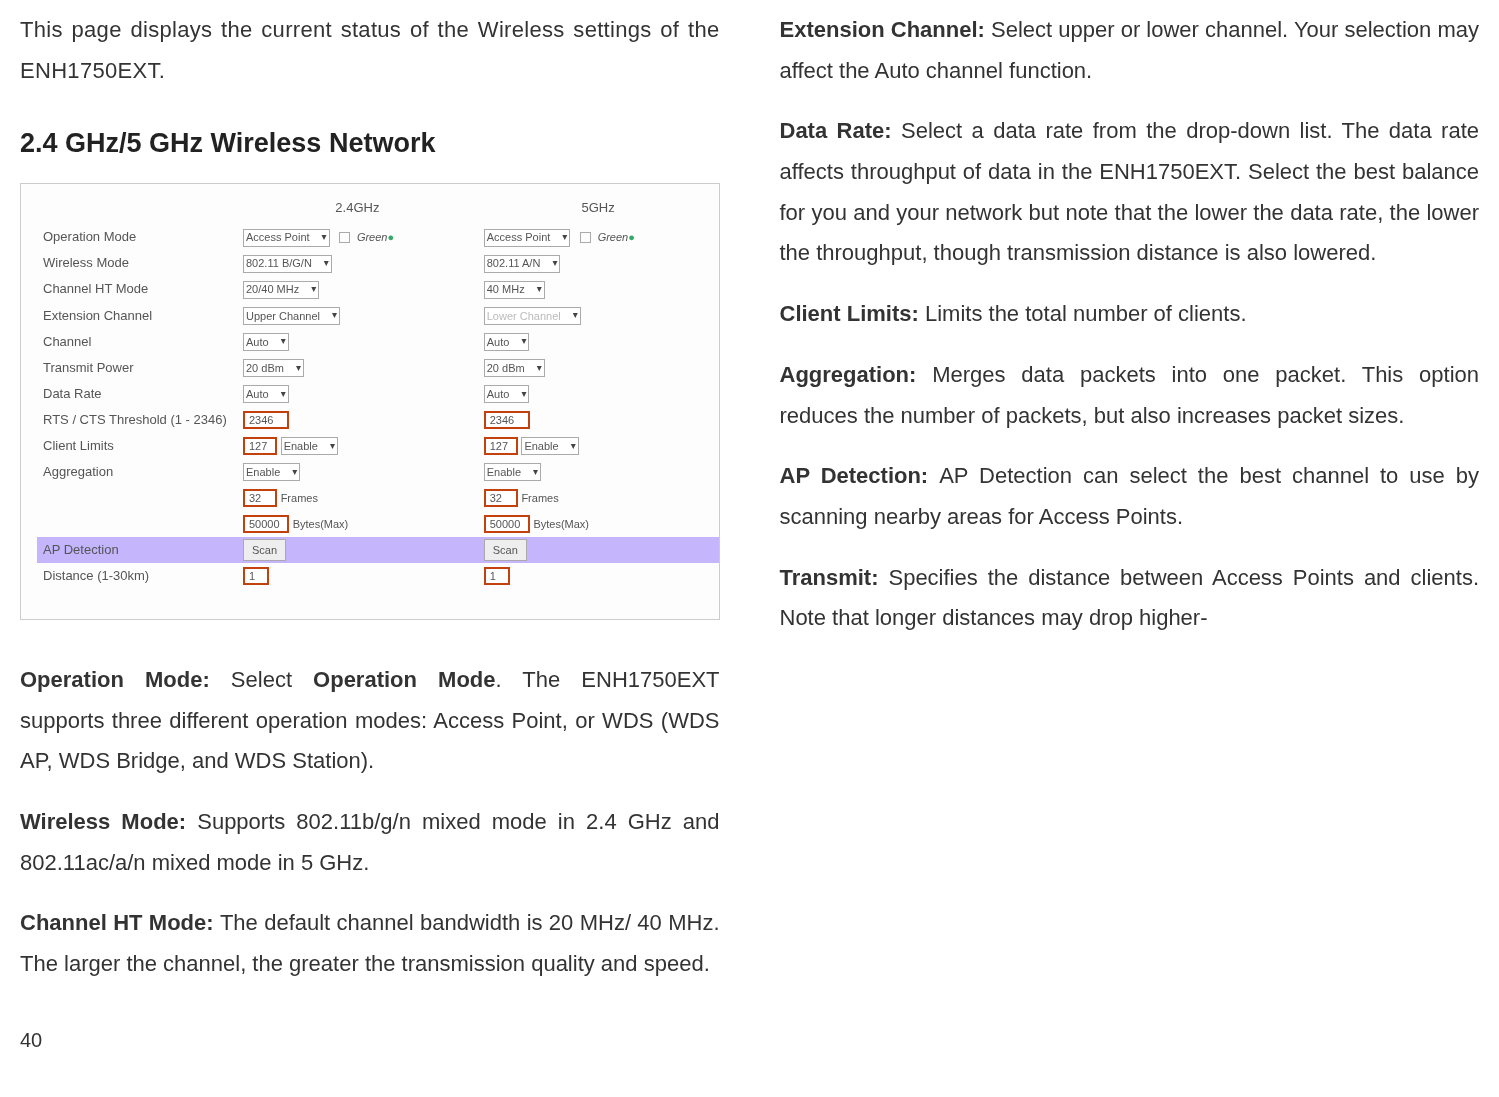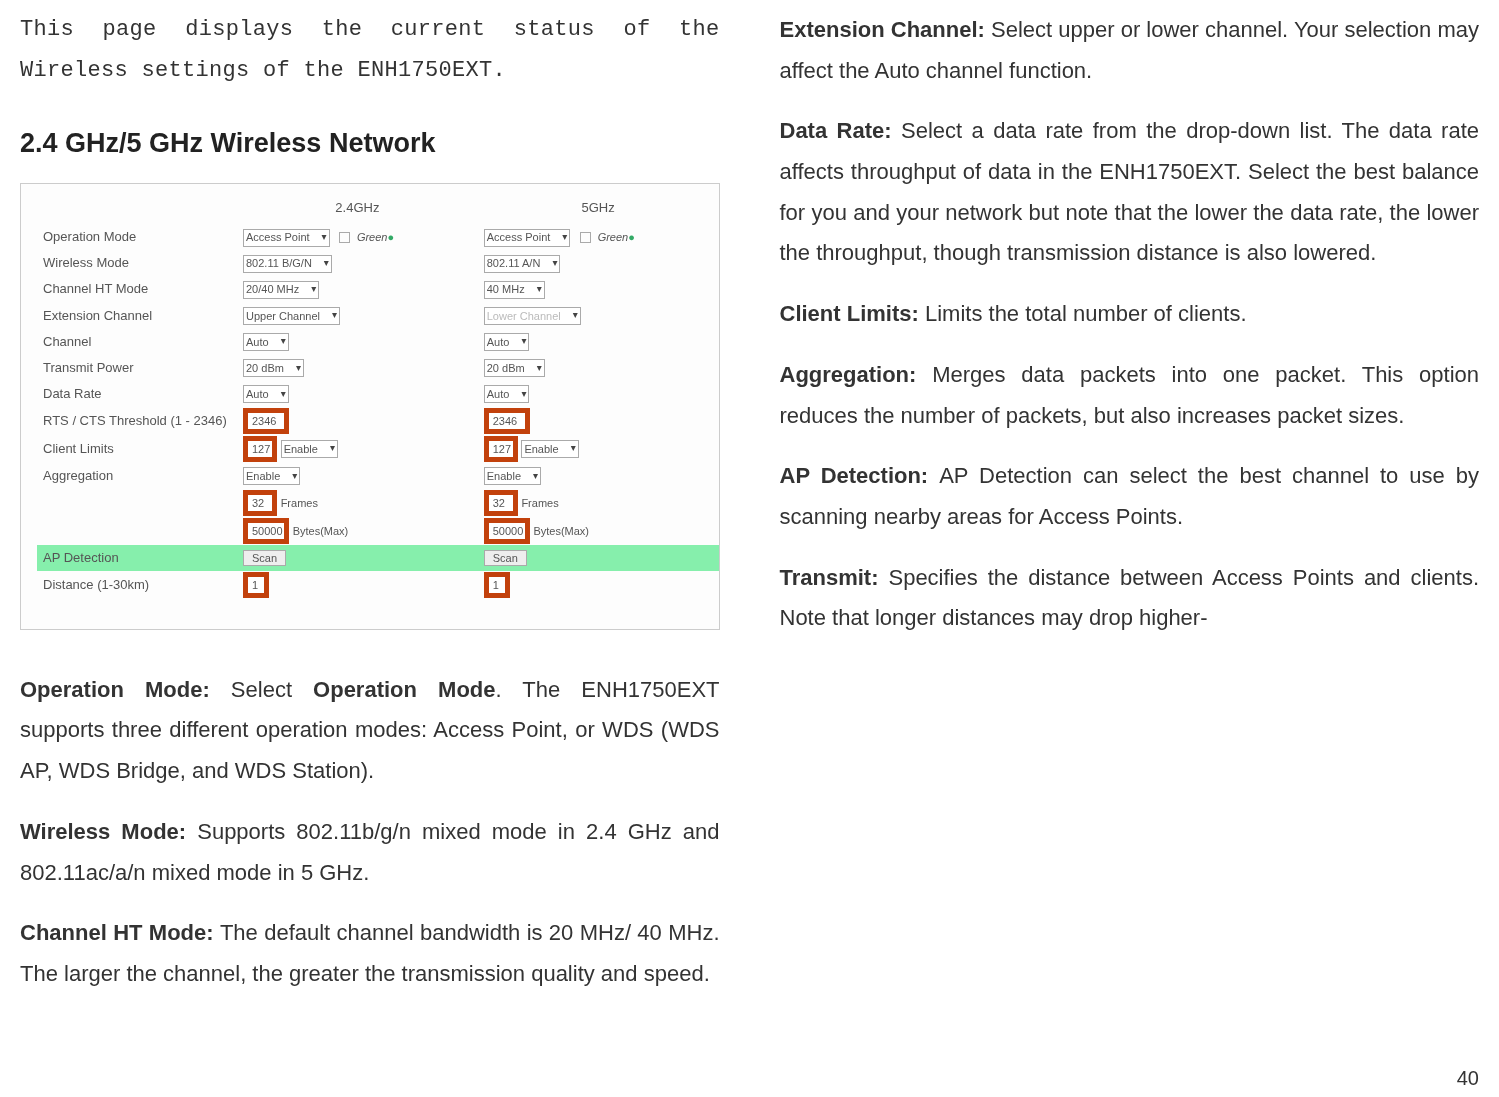--- a/index.html
+++ b/index.html
@@ -17,21 +17,20 @@
     .column {
       flex: 1;
       font-size: 22px;
       line-height: 1.85;
       color: #333;
       text-align: justify;
     }
     .intro {
       margin-bottom: 28px;
       letter-spacing: 0.3px;
-      font-family: Liberation Mono, monospace;
     }
     .section-heading {
       font-weight: bold;
       font-size: 27px;
       margin-bottom: 14px;
       color: #222;
     }
     .fig {
       border: 1px solid #ccc;
       background: #fdfdfd;
@@ -62,23 +61,23 @@
       background: #fff;
       color: #555;
       padding: 0 2px;
       display: inline-flex;
       align-items: center;
       gap: 12px;
     }
     .fig-sel .arr { font-size: 10px; color: #444; }
     .fig-input {
       font-size: 11px;
-      height: 26px;
+      height: 18px;
       width: 46px;
-      border: 5px solid #c2410c;
+      border: 2px solid #c2410c;
       background: #fff;
       color: #555;
       padding: 0 4px;
       display: inline-flex;
       align-items: center;
     }
     .fig-cb {
       display: inline-block;
       width: 11px; height: 11px;
       border: 1px solid #aaa;
@@ -86,36 +85,36 @@
       margin: 0 3px 0 6px;
     }
     .greeno {
       font-size: 11px;
       color: #555;
       font-style: italic;
     }
     .greeno .g { color: #3a6; font-weight: bold; }
     .fig-btn {
       font-size: 11px;
-      height: 16px;
+      height: 22px;
       border: 1px solid #aaa;
       background: #eee;
       padding: 0 8px;
       display: inline-flex;
       align-items: center;
       color: #555;
     }
-    .row-shade td { background: #86efac; margin-left: 20px; }
+    .row-shade td { background: #c4b5fd; margin-left: 20px; }
     .muted { color: #bbb; }
     .para { margin-bottom: 20px; }
     .term { font-weight: bold; }
     .pagenum {
-      text-align: right;
+      text-align: left;
       font-size: 20px;
-      margin-top: 52px;
+      margin-top: 24px;
       color: #333;
     }
     .tiny { font-size: 11px; color:#555; }
   </style>
 </head>
 <body>
 
 <div class="page">
 
   <div class="column">

